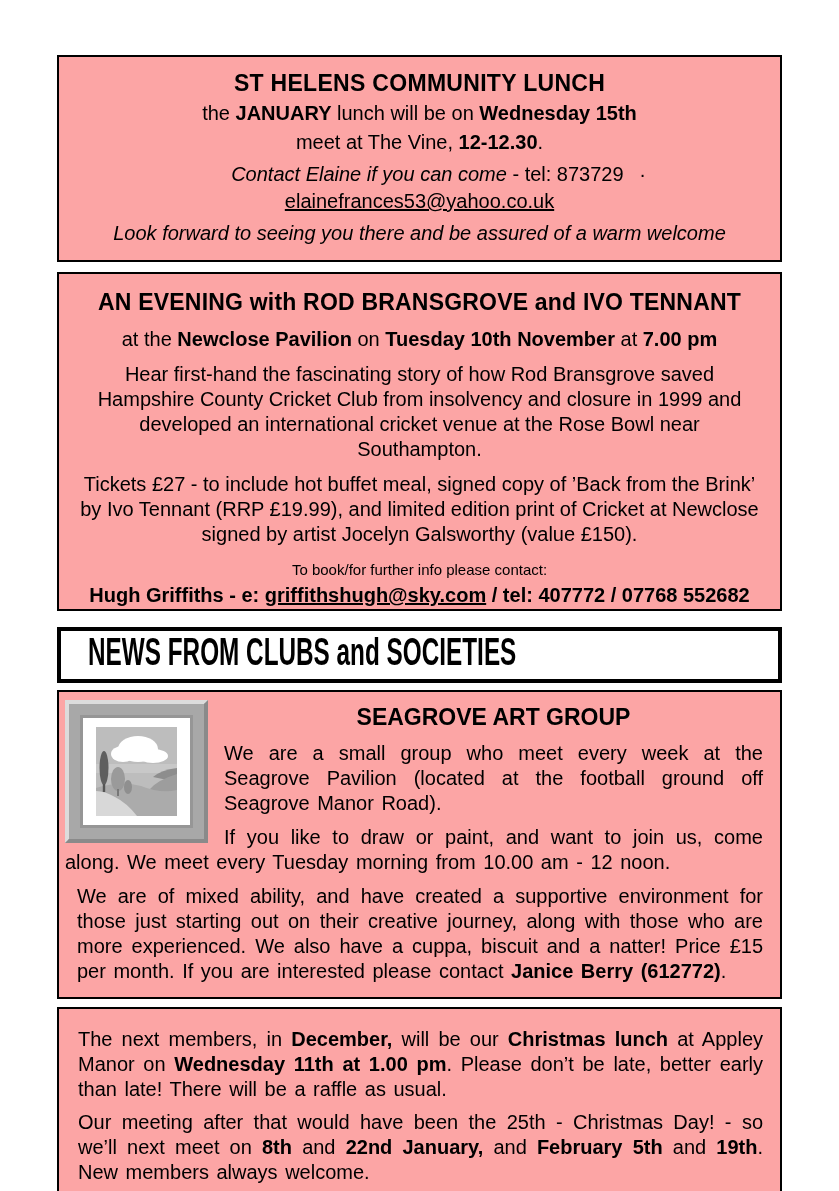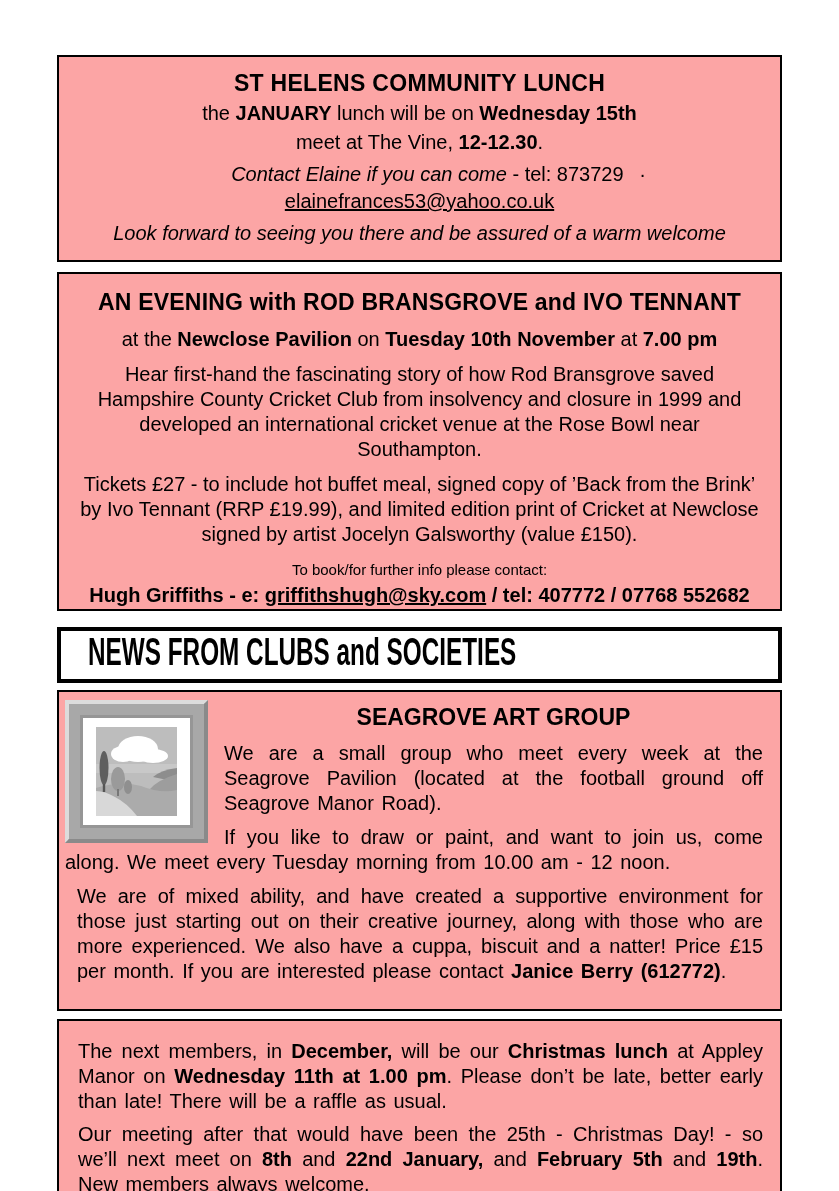--- a/index.html
+++ b/index.html
@@ -42,21 +42,21 @@
     display:flex; 
     padding-left:27px; overflow:hidden;
   }
   .news-text {
     display:inline-block; white-space:nowrap;
     font-size:38px; font-weight:bold; letter-spacing:0;
     transform:scaleX(.64); transform-origin:0 50%;
   }
 
   
-  .art { margin-top:7px; padding:6px 17px 25px 6px; }
+  .art { margin-top:7px; padding:6px 17px 13px 6px; }
   .art::after { content:""; display:block; clear:both; }
   .art-img { float:left; width:143px; height:143px; margin:2px 16px 6px 0; }
   .art h2 { font-size:23px; line-height:30px; text-align:center; padding-top:4px; }
   .art p { font-size:20px; line-height:25px; text-align:justify; margin-top:9px; word-spacing:2px; }
   .art .below { margin-left:12px; }
 
   
   .seniors { margin-top:8px; padding:10px 17px 12px 19px; }
   .seniors h2 { font-size:23px; line-height:30px; }
   .seniors p { font-size:20px; line-height:25px; text-align:justify; margin-top:8px; word-spacing:2px; }

